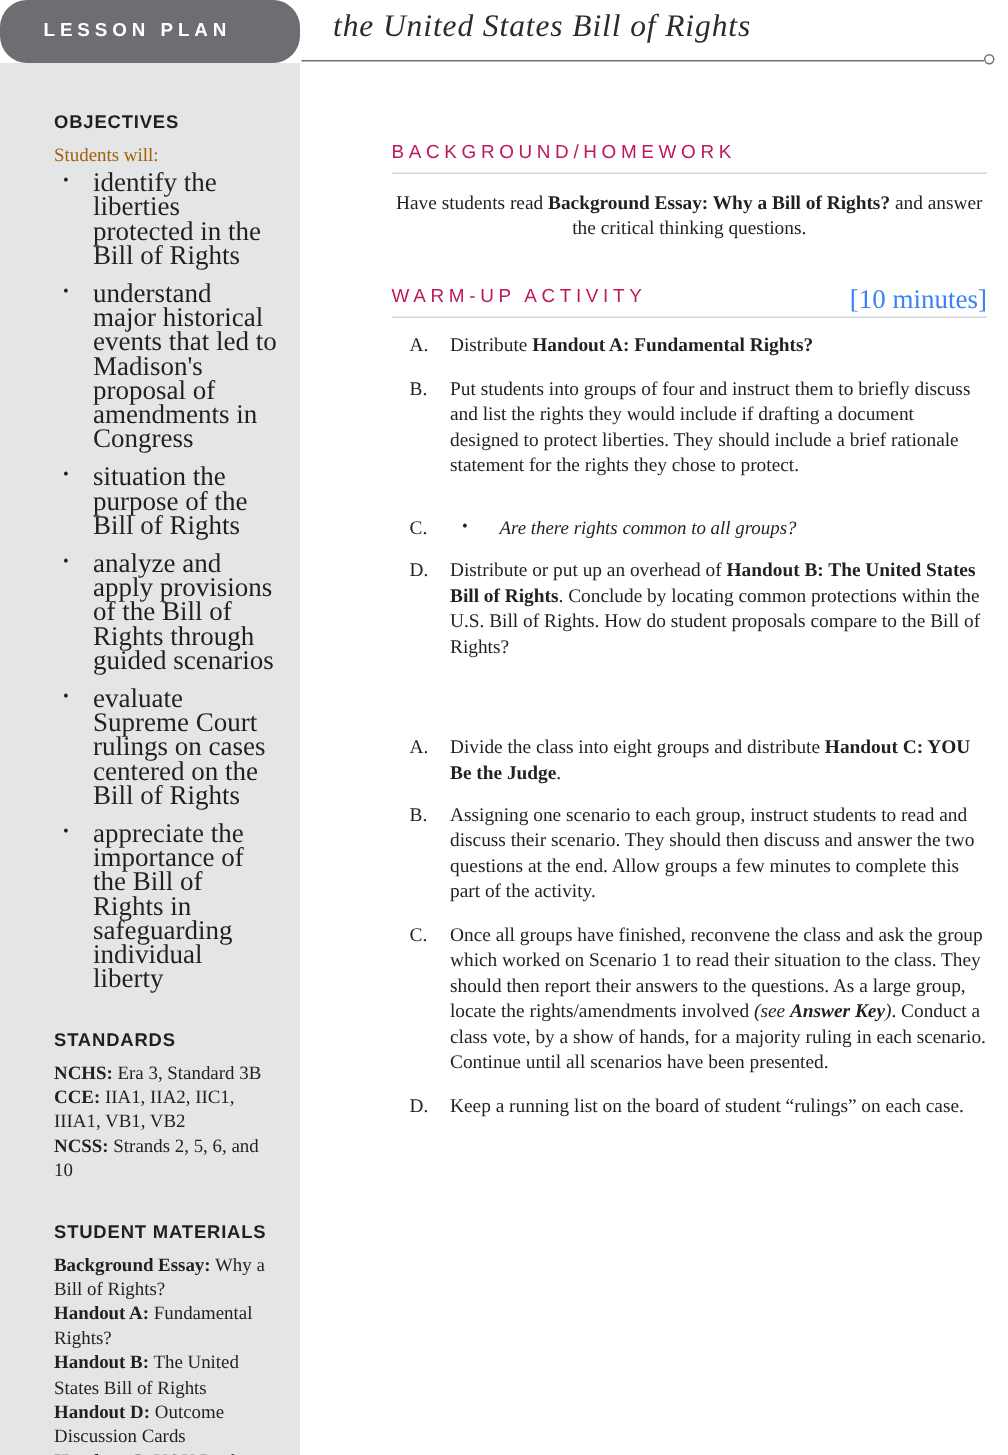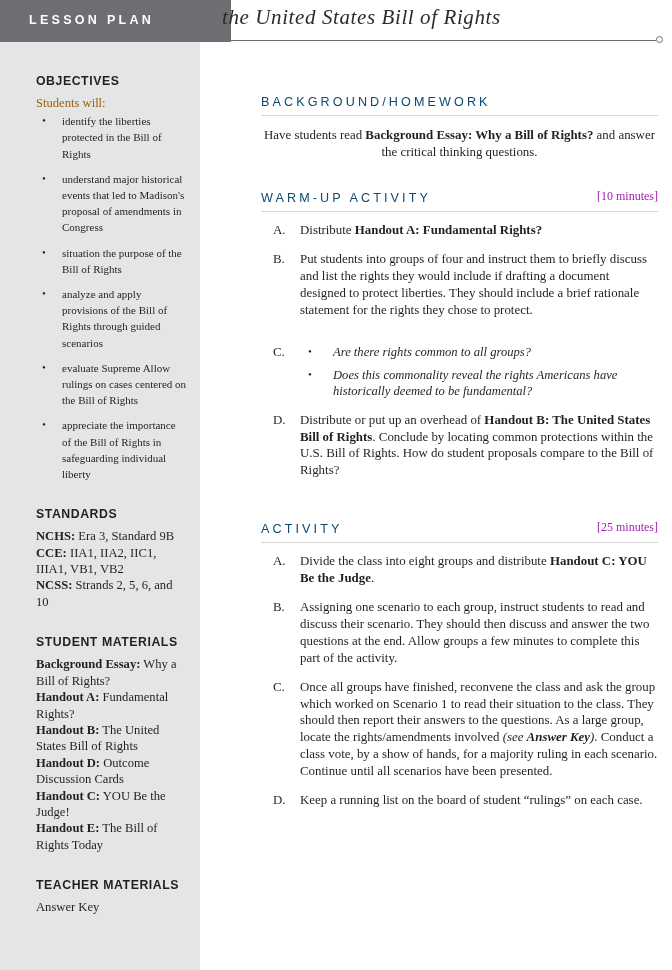--- a/index.html
+++ b/index.html
@@ -19,24 +19,25 @@
   
   .header {
     position: relative;
     height: 42px;
     width: 672px;
   }
   .header-tab {
     position: absolute;
     left: 0;
     top: 0;
-    width: 231px;
+    width: 200px;
     height: 42px;
     background: #6d6e71;
     box-sizing: border-box;
+    border-radius: 18px;
   }
   .header-tab-label {
     position: absolute;
     left: 29px;
     top: 13px;
     color: #ffffff;
     font-family: "Liberation Sans", sans-serif;
     font-weight: bold;
     font-size: 12.5px;
     letter-spacing: 3.3px;
@@ -120,21 +121,21 @@
   .sb-list {
     list-style: none;
     margin: 2px 0 0 0;
     padding: 0;
   }
   .sb-list li {
     position: relative;
     padding-left: 26px;
     margin-bottom: 9px;
     font-family: "Liberation Serif", serif;
-    font-size: 11px;
+    font-size: 18px;
     line-height: 16.2px;
   }
   .sb-list li::before {
     content: "\2022";
     position: absolute;
     left: 6px;
     top: -1px;
     font-size: 11px;
     color: #231f20;
   }
@@ -148,30 +149,30 @@
 
   
   .section-head {
     position: relative;
     margin-bottom: 9px;
   }
   .section-head .sh-title {
     font-family: "Liberation Sans", sans-serif;
     font-size: 12.6px;
     letter-spacing: 3.1px;
-    color: #0c4a6e;
+    color: #be185d;
     display: inline-block;
   }
   .section-head .sh-time {
     position: absolute;
     right: 0;
     top: 1px;
     font-family: "Liberation Serif", serif;
-    font-size: 12px;
-    color: #a21caf;
+    font-size: 18px;
+    color: #3b82f6;
   }
   .section-head .sh-rule {
     margin-top: 5px;
     height: 1px;
     background: #d4d5d7;
     width: 100%;
   }
   .body-para {
     font-family: "Liberation Serif", serif;
     font-size: 12.9px;
@@ -243,27 +244,27 @@
 
   <aside class="sidebar">
 
     <h2 class="sb-head">OBJECTIVES</h2>
     <p class="sb-text">Students will:</p>
     <ul class="sb-list">
       <li>identify the liberties protected in the Bill of Rights</li>
       <li>understand major historical events that led to Madison's proposal of amendments in Congress</li>
       <li>situation the purpose of the Bill of Rights</li>
       <li>analyze and apply provisions of the Bill of Rights through guided scenarios</li>
-      <li>evaluate Supreme Allow rulings on cases centered on the Bill of Rights</li>
+      <li>evaluate Supreme Court rulings on cases centered on the Bill of Rights</li>
       <li>appreciate the importance of the Bill of Rights in safeguarding individual liberty</li>
     </ul>
 
     <h2 class="sb-head spaced">STANDARDS</h2>
     <div class="sb-lines">
-      <p><b>NCHS:</b> <span>Era 3, Standard 9B</span></p>
+      <p><b>NCHS:</b> <span>Era 3, Standard 3B</span></p>
       <p><b>CCE:</b> <span>IIA1, IIA2, IIC1, IIIA1, VB1, VB2</span></p>
       <p><b>NCSS:</b> <span>Strands 2, 5, 6, and 10</span></p>
     </div>
 
     <h2 class="sb-head spaced">STUDENT MATERIALS</h2>
     <div class="sb-lines">
       <p><b>Background Essay:</b> <span>Why a Bill of Rights?</span></p>
       <p><b>Handout A:</b> <span>Fundamental Rights?</span></p>
       <p><b>Handout B:</b> <span>The United States Bill of Rights</span></p>
       <p><b>Handout D:</b> <span>Outcome Discussion Cards</span></p>
@@ -301,37 +302,31 @@
         <li>
           <span class="marker">A.</span><span>Distribute </span><b>Handout A: Fundamental Rights?</b><span></span>
         </li>
         <li>
           <span class="marker">B.</span><span>Put students into groups of four and instruct them to briefly discuss and list the rights they would include if drafting a document designed to protect liberties.  They should include a brief rationale statement for the rights they chose to protect.</span>
         </li>
         <li>
           <span class="marker">C.</span>
           <ul class="subbullets">
             <li>Are there rights common to all groups?</li>
-            <li>Does this commonality reveal the rights Americans have historically deemed to be fundamental?</li>
           </ul>
         </li>
         <li>
           <span class="marker">D.</span><span>Distribute or put up an overhead of </span><b>Handout B: The United States Bill of Rights</b><span>. Conclude by locating common protections within the U.S. Bill of Rights. How do student proposals compare to the Bill of Rights?</span>
         </li>
       </ol>
     </section>
 
     <div class="gap-lg"></div>
 
     <section>
-      <div class="section-head">
-        <span class="sh-title">ACTIVITY</span>
-        <span class="sh-time">[25 minutes]</span>
-        <div class="sh-rule"></div>
-      </div>
       <ol class="steps">
         <li>
           <span class="marker">A.</span><span>Divide the class into eight groups and distribute </span><b>Handout C: YOU Be the Judge</b><span>.</span>
         </li>
         <li>
           <span class="marker">B.</span><span>Assigning one scenario to each group, instruct students to read and discuss their scenario. They should then discuss and answer the two questions at the end. Allow groups a few minutes to complete this part of the activity.</span>
         </li>
         <li>
           <span class="marker">C.</span><span>Once all groups have finished, reconvene the class and ask the group which worked on Scenario 1 to read their situation to the class. They should then report their answers to the questions. As a large group, locate the rights/amendments involved </span><i>(see </i><i><b>Answer Key</b></i><i>)</i><span>. Conduct a class vote, by a show of hands, for a majority ruling in each scenario. Continue until all scenarios have been presented.</span>
         </li>

